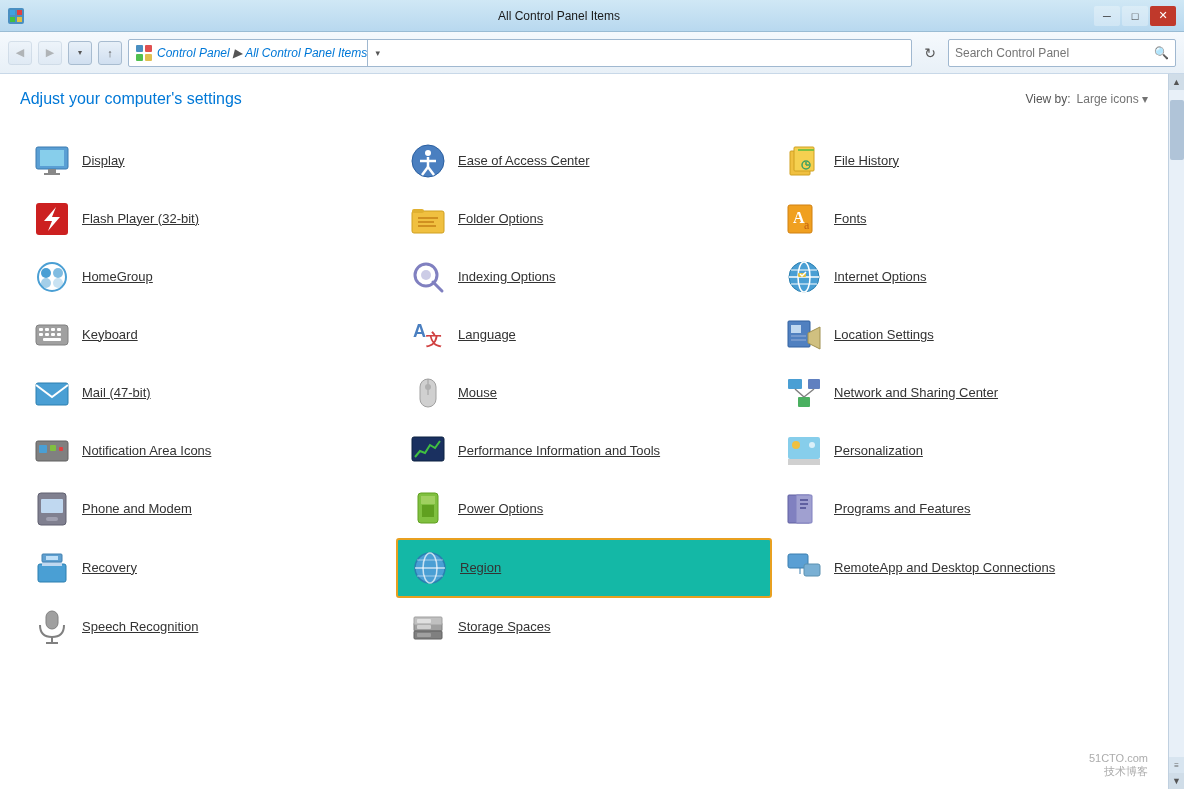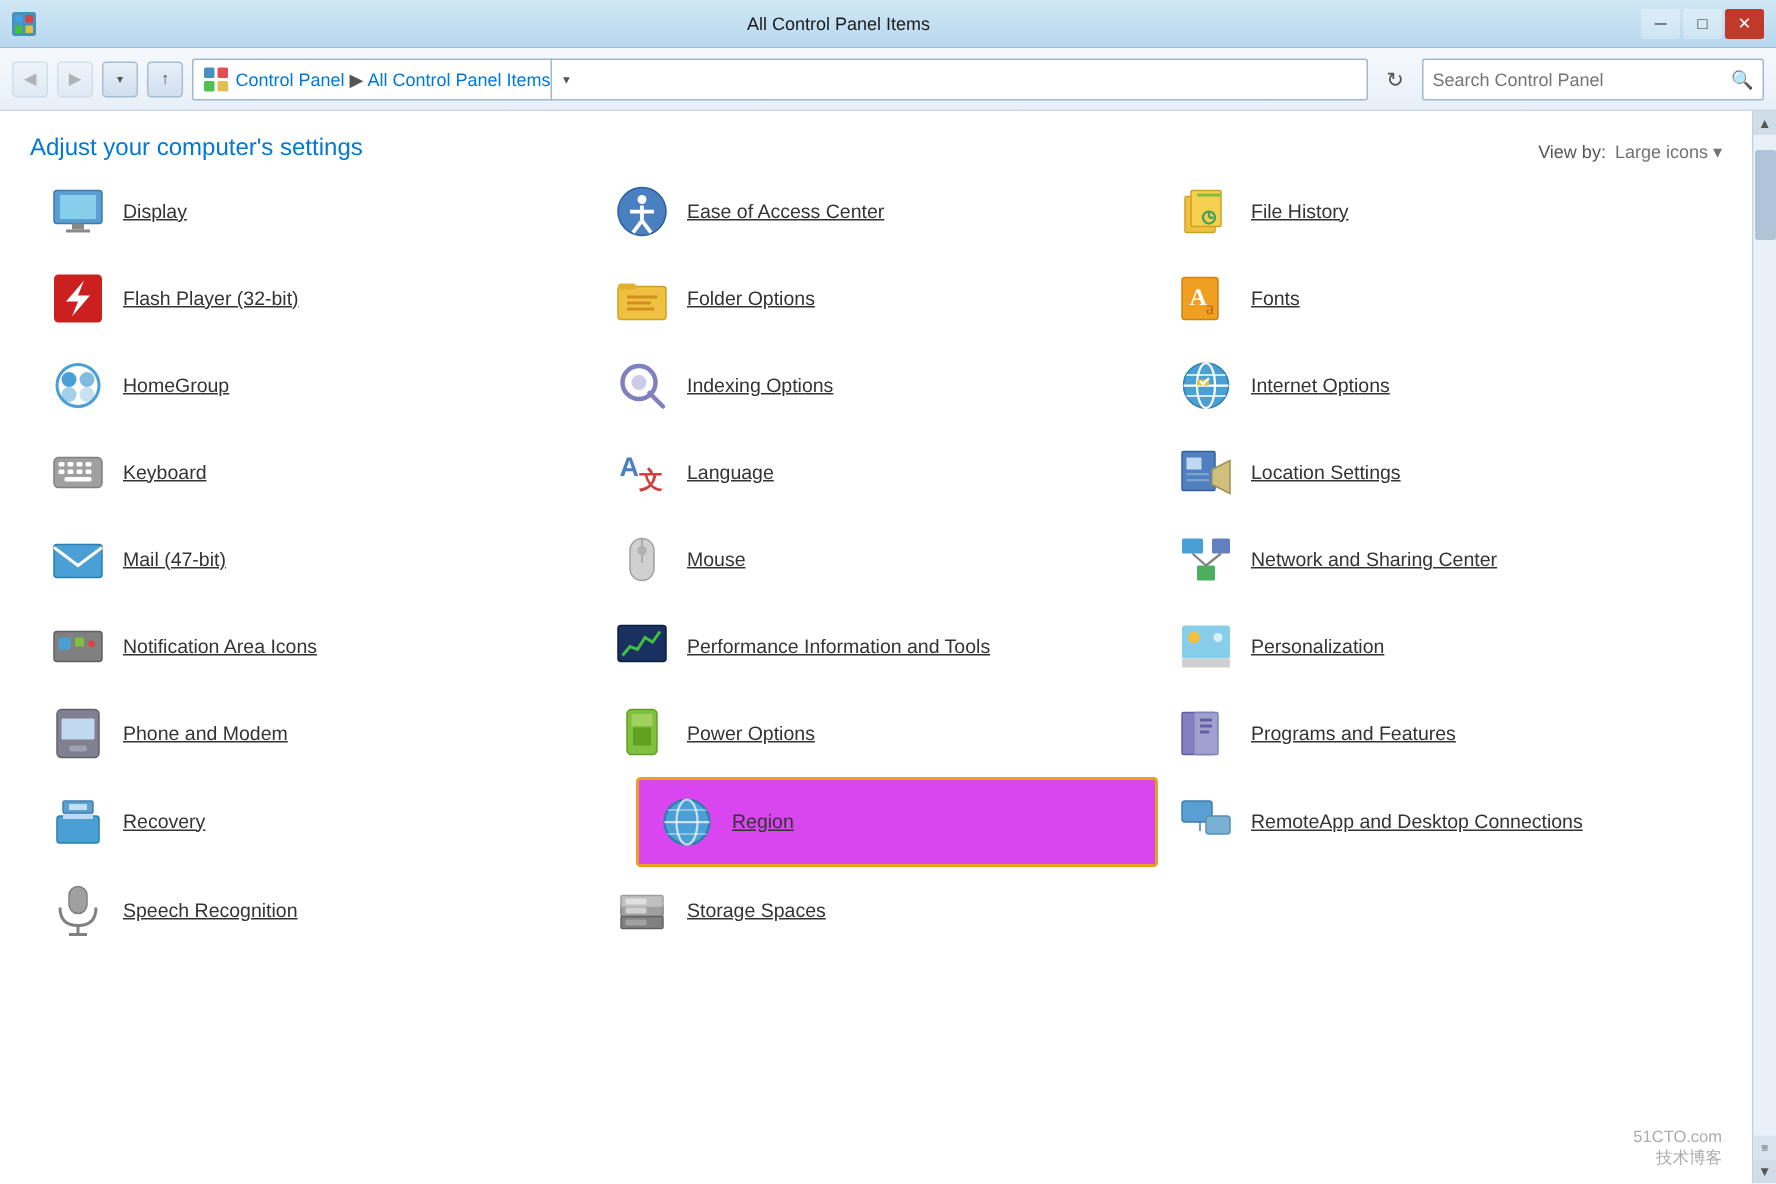--- a/index.html
+++ b/index.html
@@ -39,21 +39,21 @@
       flex: 1;
       height: 28px;
       border: 1px solid #a0b8d0;
       background: white;
       display: flex;
       align-items: center;
       padding: 0 6px;
       border-radius: 2px;
     }
     .address-icon { width: 18px; height: 18px; margin-right: 4px; }
-    .address-path { font-size: 12px; color: #333; }
+    .address-path { font-size: 12px; color: #333; font-style: italic; }
     .address-path span { color: #0078d7; cursor: pointer; }
     .address-dropdown { width: 20px; height: 28px; display: flex; align-items: center; justify-content: center; border-left: 1px solid #a0b8d0; cursor: pointer; font-size: 9px; color: #555; }
     .refresh-btn { width: 24px; height: 24px; display: flex; align-items: center; justify-content: center; cursor: pointer; color: #555; font-size: 14px; }
     .search-box {
       height: 28px;
       width: 228px;
       border: 1px solid #a0b8d0;
       background: white;
       display: flex;
       align-items: center;
@@ -73,22 +73,22 @@
       background: white;
       padding: 16px 20px;
       overflow: hidden;
       position: relative;
     }
 
     
     .content-header {
       display: flex;
       justify-content: space-between;
-      align-items: flex-end;
-      margin-bottom: 4px;
+      align-items: center;
+      margin-bottom: 24px;
     }
     .page-heading { font-size: 16px; color: #0078d7; font-weight: normal; }
     .view-by { display: flex; align-items: center; gap: 6px; font-size: 12px; color: #555; }
     .view-by-label { color: #555; }
     .view-by-value { color: #737373; cursor: pointer; }
 
     
     .items-grid {
       display: grid;
       grid-template-columns: repeat(3, 1fr);
@@ -97,24 +97,23 @@
     .control-item {
       display: flex;
       align-items: center;
       padding: 8px 12px;
       cursor: pointer;
       border-radius: 3px;
       gap: 10px;
       min-height: 58px;
     }
     .control-item.highlighted {
-      background: #d946ef;
+      background: #14b8a6;
       border: 2px solid #e8a020;
       border-radius: 3px;
-      margin-left: 28px;
     }
     .item-icon {
       width: 40px;
       height: 40px;
       flex-shrink: 0;
       display: flex;
       align-items: center;
       justify-content: center;
       font-size: 28px;
     }

